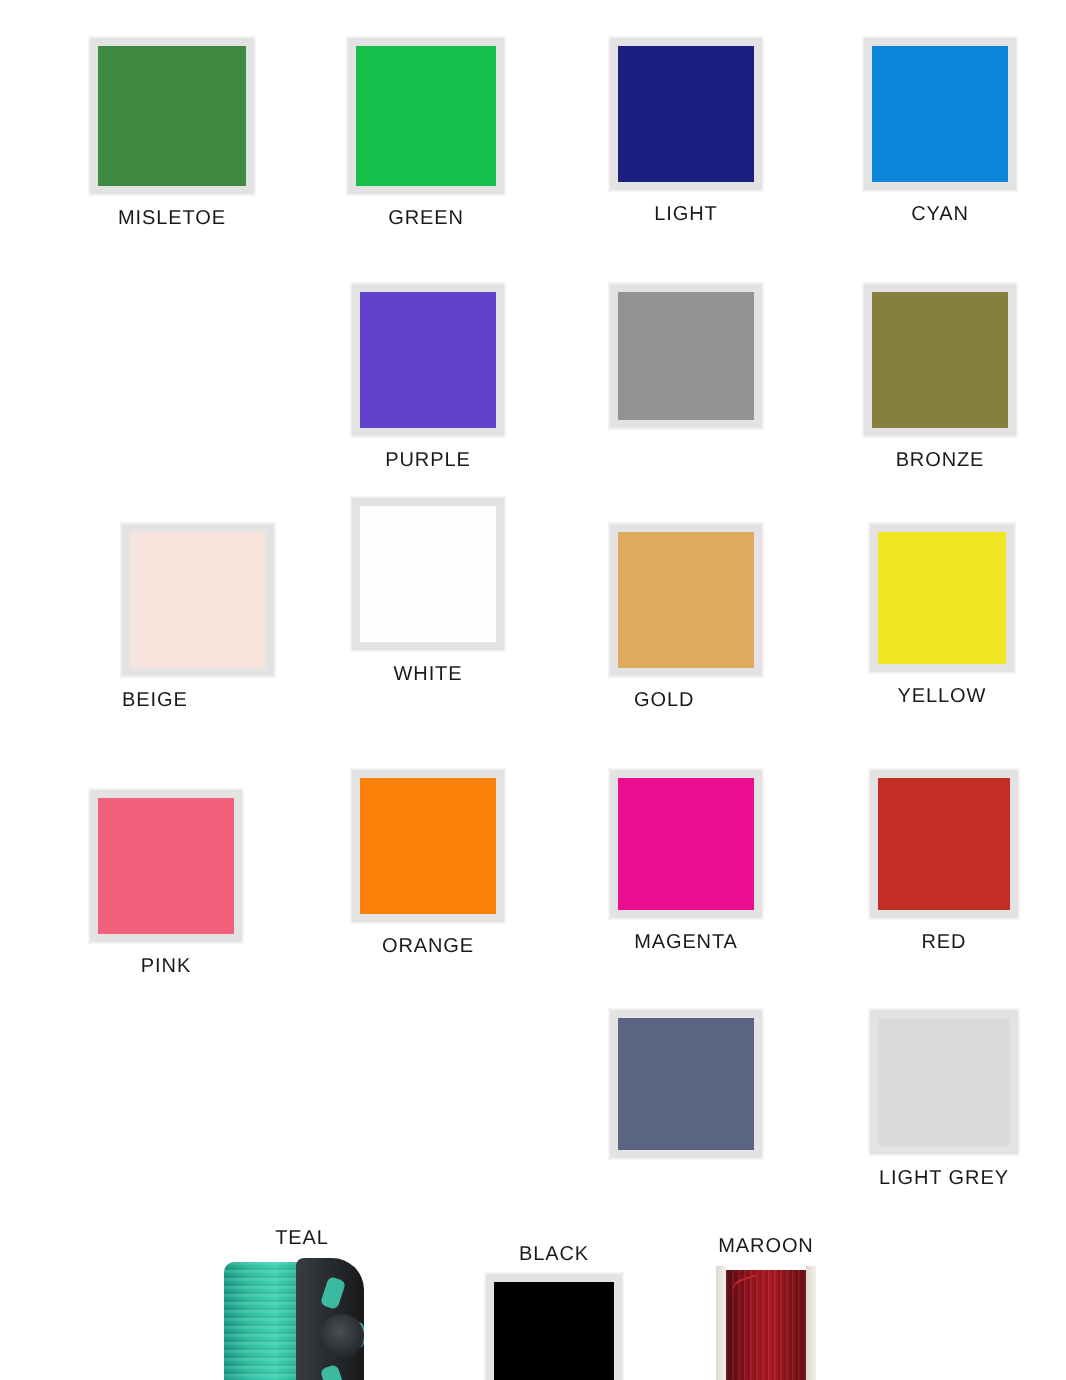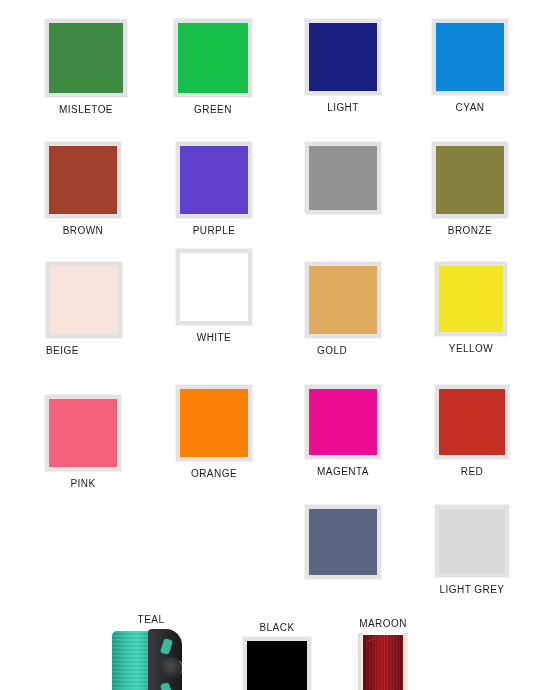--- a/index.html
+++ b/index.html
@@ -166,44 +166,38 @@
         <div class="chip-fill" style="background: rgb(27, 32, 128);"></div>
       </div>
       <div class="chip-label align-center" style="width: 76px;">LIGHT</div>
     </div>
     <div class="swatch-cell" style="left: 432px; top: 19px;">
       <div class="chip-frame" style="width: 76px; height: 76px;">
         <div class="chip-fill" style="background: rgb(11, 134, 216);"></div>
       </div>
       <div class="chip-label align-center" style="width: 76px;">CYAN</div>
     </div>
-    <div class="swatch-cell" style="left: 45px; top: 142px;">
-      <div class="chip-frame" style="width: 76px; height: 76px;">
-        <div class="chip-fill" style="background: rgb(162, 65, 43);"></div>
-      </div>
-      <div class="chip-label align-center" style="width: 76px;">BROWN</div>
-    </div>
     <div class="swatch-cell" style="left: 176px; top: 142px;">
       <div class="chip-frame" style="width: 76px; height: 76px;">
         <div class="chip-fill" style="background: rgb(97, 65, 204);"></div>
       </div>
       <div class="chip-label align-center" style="width: 76px;">PURPLE</div>
     </div>
     <div class="swatch-cell" style="left: 305px; top: 142px;">
       <div class="chip-frame" style="width: 76px; height: 72px;">
         <div class="chip-fill" style="background: rgb(145, 148, 144);"></div>
       </div>
     </div>
     <div class="swatch-cell" style="left: 432px; top: 142px;">
       <div class="chip-frame" style="width: 76px; height: 76px;">
         <div class="chip-fill" style="background: rgb(134, 128, 63);"></div>
       </div>
       <div class="chip-label align-center" style="width: 76px;">BRONZE</div>
     </div>
-    <div class="swatch-cell" style="left: 46px; top: 262px;">
+    <div class="swatch-cell" style="left: 61px; top: 262px;">
       <div class="chip-frame" style="width: 76px; height: 76px;">
         <div class="chip-fill" style="background: rgb(247, 228, 220);"></div>
       </div>
       <div class="chip-label align-left" style="width: 76px;">BEIGE</div>
     </div>
     <div class="swatch-cell" style="left: 176px; top: 249px;">
       <div class="chip-frame" style="width: 76px; height: 76px;">
         <div class="chip-fill" style="background: rgb(254, 254, 254);"></div>
       </div>
       <div class="chip-label align-center" style="width: 76px;">WHITE</div>

